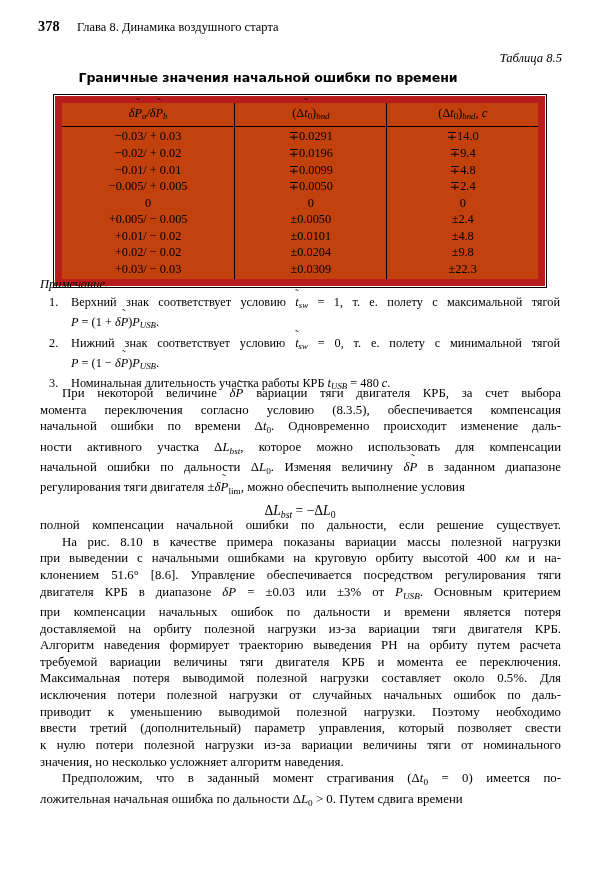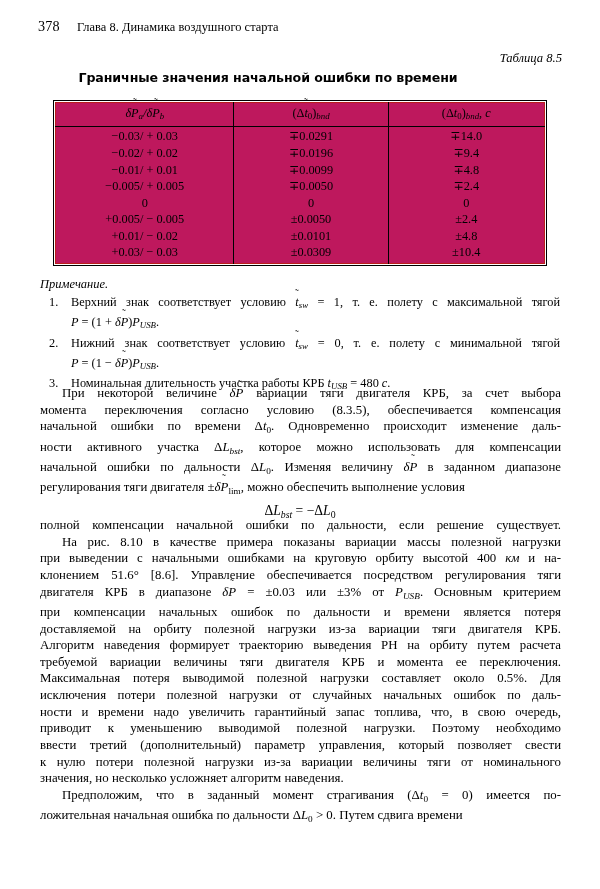--- a/index.html
+++ b/index.html
@@ -30,21 +30,21 @@
     position: absolute;
     left: 38px;
     top: 18px;
     width: 524px;
     display: flex;
     align-items: baseline;
     gap: 17px;
     font-size: 12.3px;
   }
   .folio {
-    font-weight: normal;
+    font-weight: bold;
     font-size: 14.2px;
     letter-spacing: 0.2px;
   }
   .chapter-title {
     font-size: 12.4px;
     letter-spacing: 0.05px;
   }
 
   
   .table-number {
@@ -70,25 +70,24 @@
   .table-wrap {
     position: absolute;
     left: 55px;
     top: 96px;
     width: 490px;
   }
   table.data {
     border-collapse: collapse;
     width: 490px;
     font-size: 12.3px;
-    border: 1px solid #b91c1c;
+    border: 7px solid #b91c1c;
     outline: 1px solid #000;
     outline-offset: 1px;
-    background: #be185d;
-    margin-top: 6px;
+    background: #c2410c;
   }
   table.data th,
   table.data td {
     text-align: center;
     padding: 0;
     line-height: 16.55px;
     height: 16.55px;
     font-weight: normal;
     border: none;
   }
@@ -266,23 +265,28 @@
           <td>+0.005/ − 0.005</td>
           <td class="sep">±0.0050</td>
           <td class="sep">±2.4</td>
         </tr>
         <tr>
           <td>+0.01/ − 0.02</td>
           <td class="sep">±0.0101</td>
           <td class="sep">±4.8</td>
         </tr>
         <tr>
+          <td>+0.02/ − 0.02</td>
+          <td class="sep">±0.0204</td>
+          <td class="sep">±9.8</td>
+        </tr>
+        <tr>
           <td>+0.03/ − 0.03</td>
           <td class="sep">±0.0309</td>
-          <td class="sep">±10.4</td>
+          <td class="sep">±22.3</td>
         </tr>
       </tbody>
     </table>
   </div>
 
   <div class="notes">
     <div class="notes-label">Примечание.</div>
     <ol class="note-list">
       <li>
         <span class="num">1.</span>
@@ -322,21 +326,20 @@
       <span class="ln"><span class="indent"></span>На рис. 8.10 в качестве примера показаны вариации массы полезной нагрузки</span>
       <span class="ln">при выведении с начальными ошибками на круговую орбиту высотой 400 <span class="mi">км</span> и на-</span>
       <span class="ln">клонением 51.6° [8.6]. Управление обеспечивается посредством регулирования тяги</span>
       <span class="ln">двигателя КРБ в диапазоне <span class="mi">δ</span><span class="tilde-host"><span class="mi">P</span><span class="tld">˜</span></span> = ±0.03 или ±3% от <span class="mi">P</span><span class="sub">USB</span>. Основным критерием</span>
       <span class="ln">при компенсации начальных ошибок по дальности и времени является потеря</span>
       <span class="ln">доставляемой на орбиту полезной нагрузки из-за вариации тяги двигателя КРБ.</span>
       <span class="ln">Алгоритм наведения формирует траекторию выведения РН на орбиту путем расчета</span>
       <span class="ln">требуемой вариации величины тяги двигателя КРБ и момента ее переключения.</span>
       <span class="ln">Максимальная потеря выводимой полезной нагрузки составляет около 0.5%. Для</span>
       <span class="ln">исключения потери полезной нагрузки от случайных начальных ошибок по даль-</span>
-      <span class="ln">ности и времени надо увеличить гарантийный запас топлива, что, в свою очередь,</span>
       <span class="ln">приводит к уменьшению выводимой полезной нагрузки. Поэтому необходимо</span>
       <span class="ln">ввести третий (дополнительный) параметр управления, который позволяет свести</span>
       <span class="ln">к нулю потери полезной нагрузки из-за вариации величины тяги от номинального</span>
       <span class="ln last">значения, но несколько усложняет алгоритм наведения.</span>
       <span class="ln"><span class="indent"></span>Предположим, что в заданный момент страгивания (Δ<span class="mi">t</span><span class="sub sub-up">0</span> = 0) имеется по-</span>
       <span class="ln last">ложительная начальная ошибка по дальности Δ<span class="mi">L</span><span class="sub sub-up">0</span> &gt; 0. Путем сдвига времени</span>
     </p>
   </div>
 
 </div>

